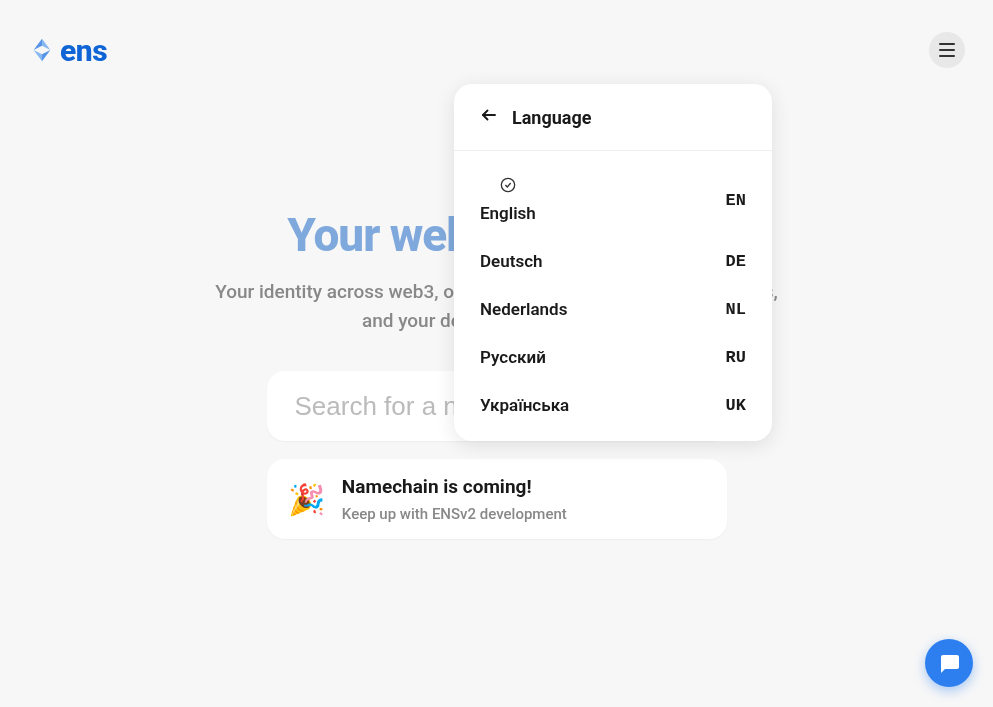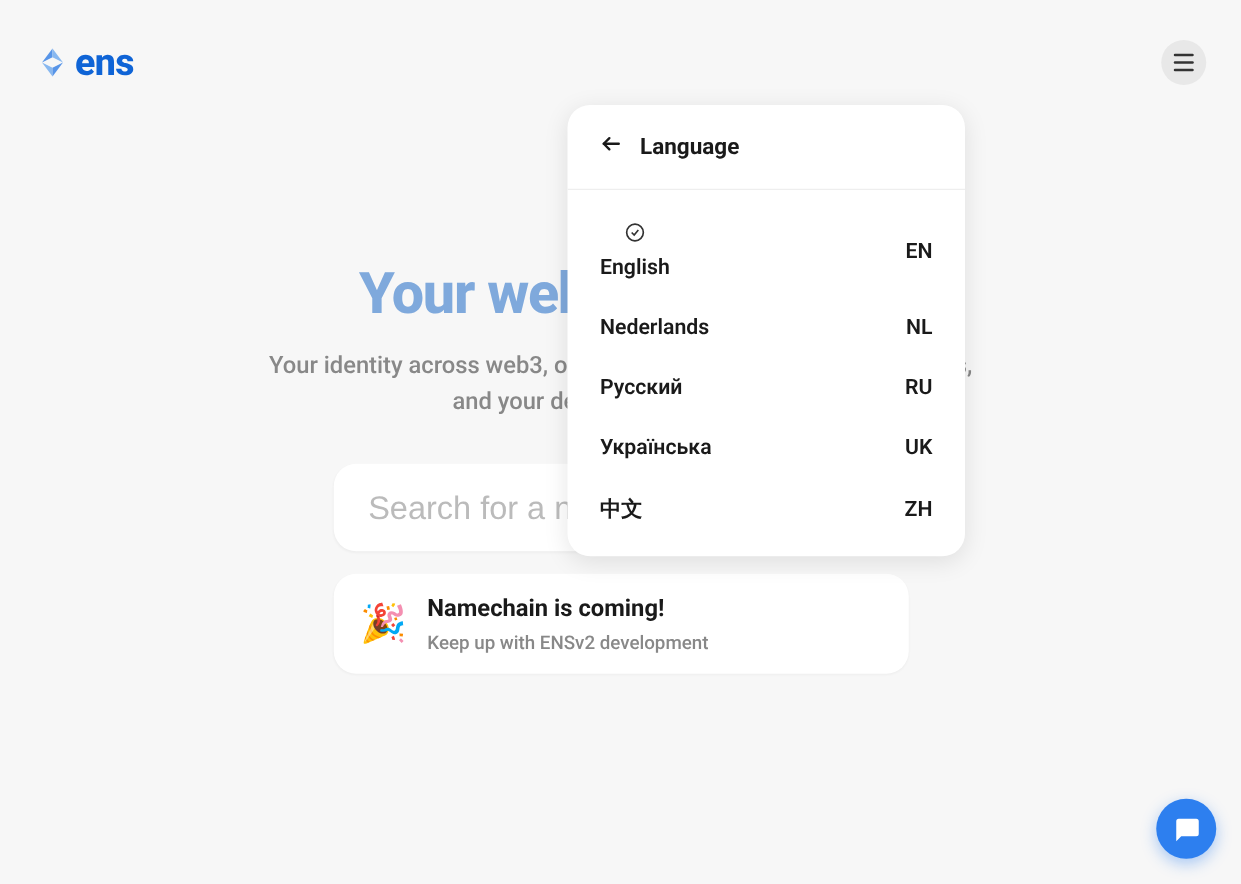--- a/index.html
+++ b/index.html
@@ -188,20 +188,21 @@
     }
     .lang-name {
       font-size: 17px;
       font-weight: 600;
       color: #1a1a1a;
     }
     .lang-code {
       font-size: 17px;
       font-weight: 600;
       color: #1a1a1a;
+      font-family: Liberation Mono, monospace;
     }
     .chat-fab {
       position: absolute;
       bottom: 20px;
       right: 20px;
       width: 48px;
       height: 48px;
       background: #2d7fef;
       border-radius: 50%;
       display: flex;
@@ -271,41 +272,41 @@
             <circle cx="12" cy="12" r="10"></circle>
             <polyline points="8 12 11 15 16 9"></polyline>
           </svg>
         </span>
         <span class="lang-name">English</span>
       </div>
       <span class="lang-code">EN</span>
     </div>
     <div class="lang-item">
       <div class="lang-left">
+        <span class="lang-name">Deutsch</span>
+      </div>
+      <span class="lang-code">DE</span>
+    </div>
+    <div class="lang-item">
+      <div class="lang-left">
         <span class="lang-name">Nederlands</span>
       </div>
       <span class="lang-code">NL</span>
     </div>
     <div class="lang-item">
       <div class="lang-left">
         <span class="lang-name">Русский</span>
       </div>
       <span class="lang-code">RU</span>
     </div>
     <div class="lang-item">
       <div class="lang-left">
         <span class="lang-name">Українська</span>
       </div>
       <span class="lang-code">UK</span>
-    </div>
-    <div class="lang-item">
-      <div class="lang-left">
-        <span class="lang-name">中文</span>
-      </div>
-      <span class="lang-code">ZH</span>
     </div>
   </div>
 </div>
 
 <div class="chat-fab">
   <svg width="24" height="24" viewBox="0 0 24 24" fill="white">
     <path d="M4 4h16a2 2 0 0 1 2 2v10a2 2 0 0 1-2 2H8l-4 4V6a2 2 0 0 1 2-2z"></path>
   </svg>
 </div>
 

